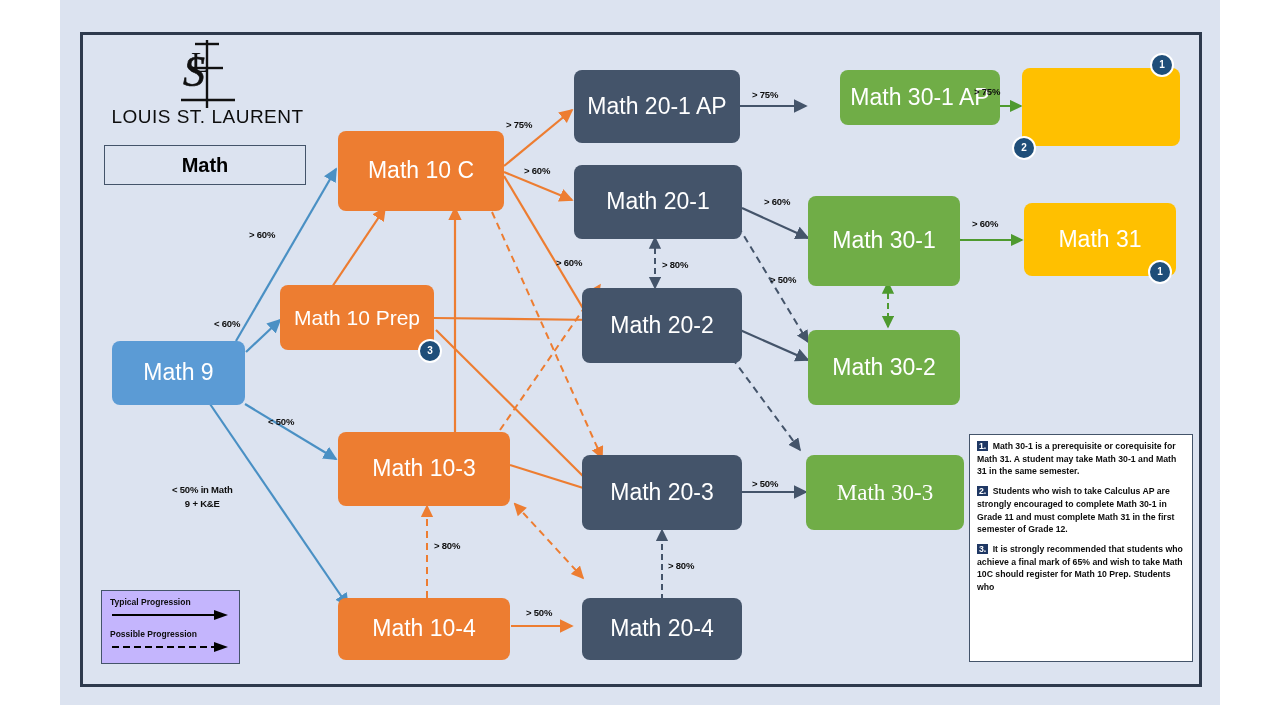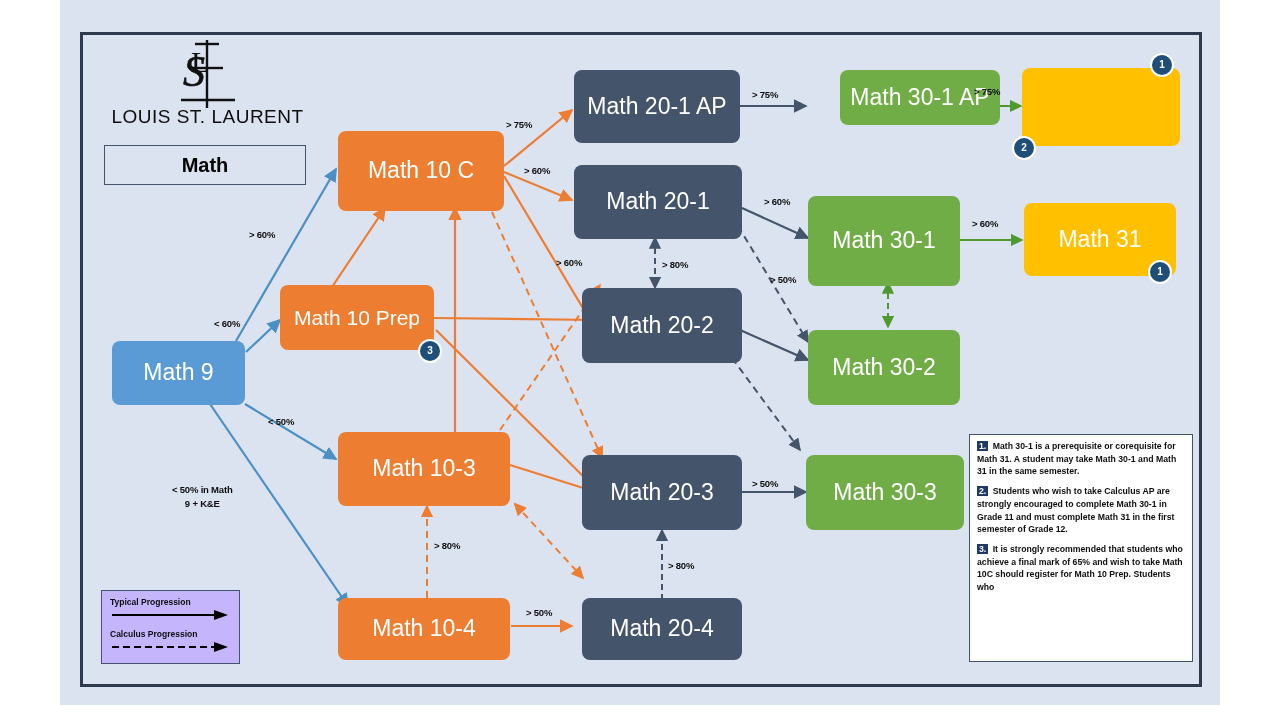--- a/index.html
+++ b/index.html
@@ -194,21 +194,21 @@
   </div>
 
   <div class="node green" style="left:808px;top:196px;width:152px;height:90px;font-size:23px;">
     <span class="lbl">Math 30-1</span>
   </div>
 
   <div class="node green" style="left:808px;top:330px;width:152px;height:75px;font-size:23px;">
     <span class="lbl">Math 30-2</span>
   </div>
 
-  <div class="node green" style="left:806px;top:455px;width:158px;height:75px;font-size:23px;">
+  <div class="node green" style="left:806px;top:455px;width:158px;height:75px;font-size:23px;font-family:Liberation Serif, serif;">
     <span class="lbl">Math 30-3</span>
   </div>
 
   <div class="node yellow" style="left:1022px;top:68px;width:158px;height:78px;font-size:22px;white-space:pre-line;">
     <div class="badge" style="right:6px;top:-15px;">1</div>
     <div class="badge" style="left:-10px;bottom:-14px;">2</div>
   </div>
 
   <div class="node yellow" style="left:1024px;top:203px;width:152px;height:73px;font-size:23px;">
     <span class="lbl">Math 31</span>
@@ -238,21 +238,21 @@
 
   <div id="legend">
     <div class="lrow" style="top:6px;">
       <div class="ltxt">Typical Progression</div>
       <svg width="122" height="12">
         <line x1="2" y1="6" x2="104" y2="6" stroke="#000" stroke-width="2.2"></line>
         <path d="M104,1 L118,6 L104,11 z" fill="#000"></path>
       </svg>
     </div>
     <div class="lrow" style="top:38px;">
-      <div class="ltxt">Calculus Progression</div>
+      <div class="ltxt">Possible Progression</div>
       <svg width="122" height="12">
         <line x1="2" y1="6" x2="104" y2="6" stroke="#000" stroke-width="2" stroke-dasharray="7,4"></line>
         <path d="M104,1 L118,6 L104,11 z" fill="#000"></path>
       </svg>
     </div>
   </div>
 
   <div id="notes">
     <p><span class="num">1.</span><span> Math 30-1 is a prerequisite or corequisite for Math 31. A student may take Math 30-1 and Math 31 in the same semester.</span></p>
     <p><span class="num">2.</span><span> Students who wish to take Calculus AP are strongly encouraged to complete Math 30-1 in Grade 11 and must complete Math 31 in the first semester of Grade 12.</span></p>

